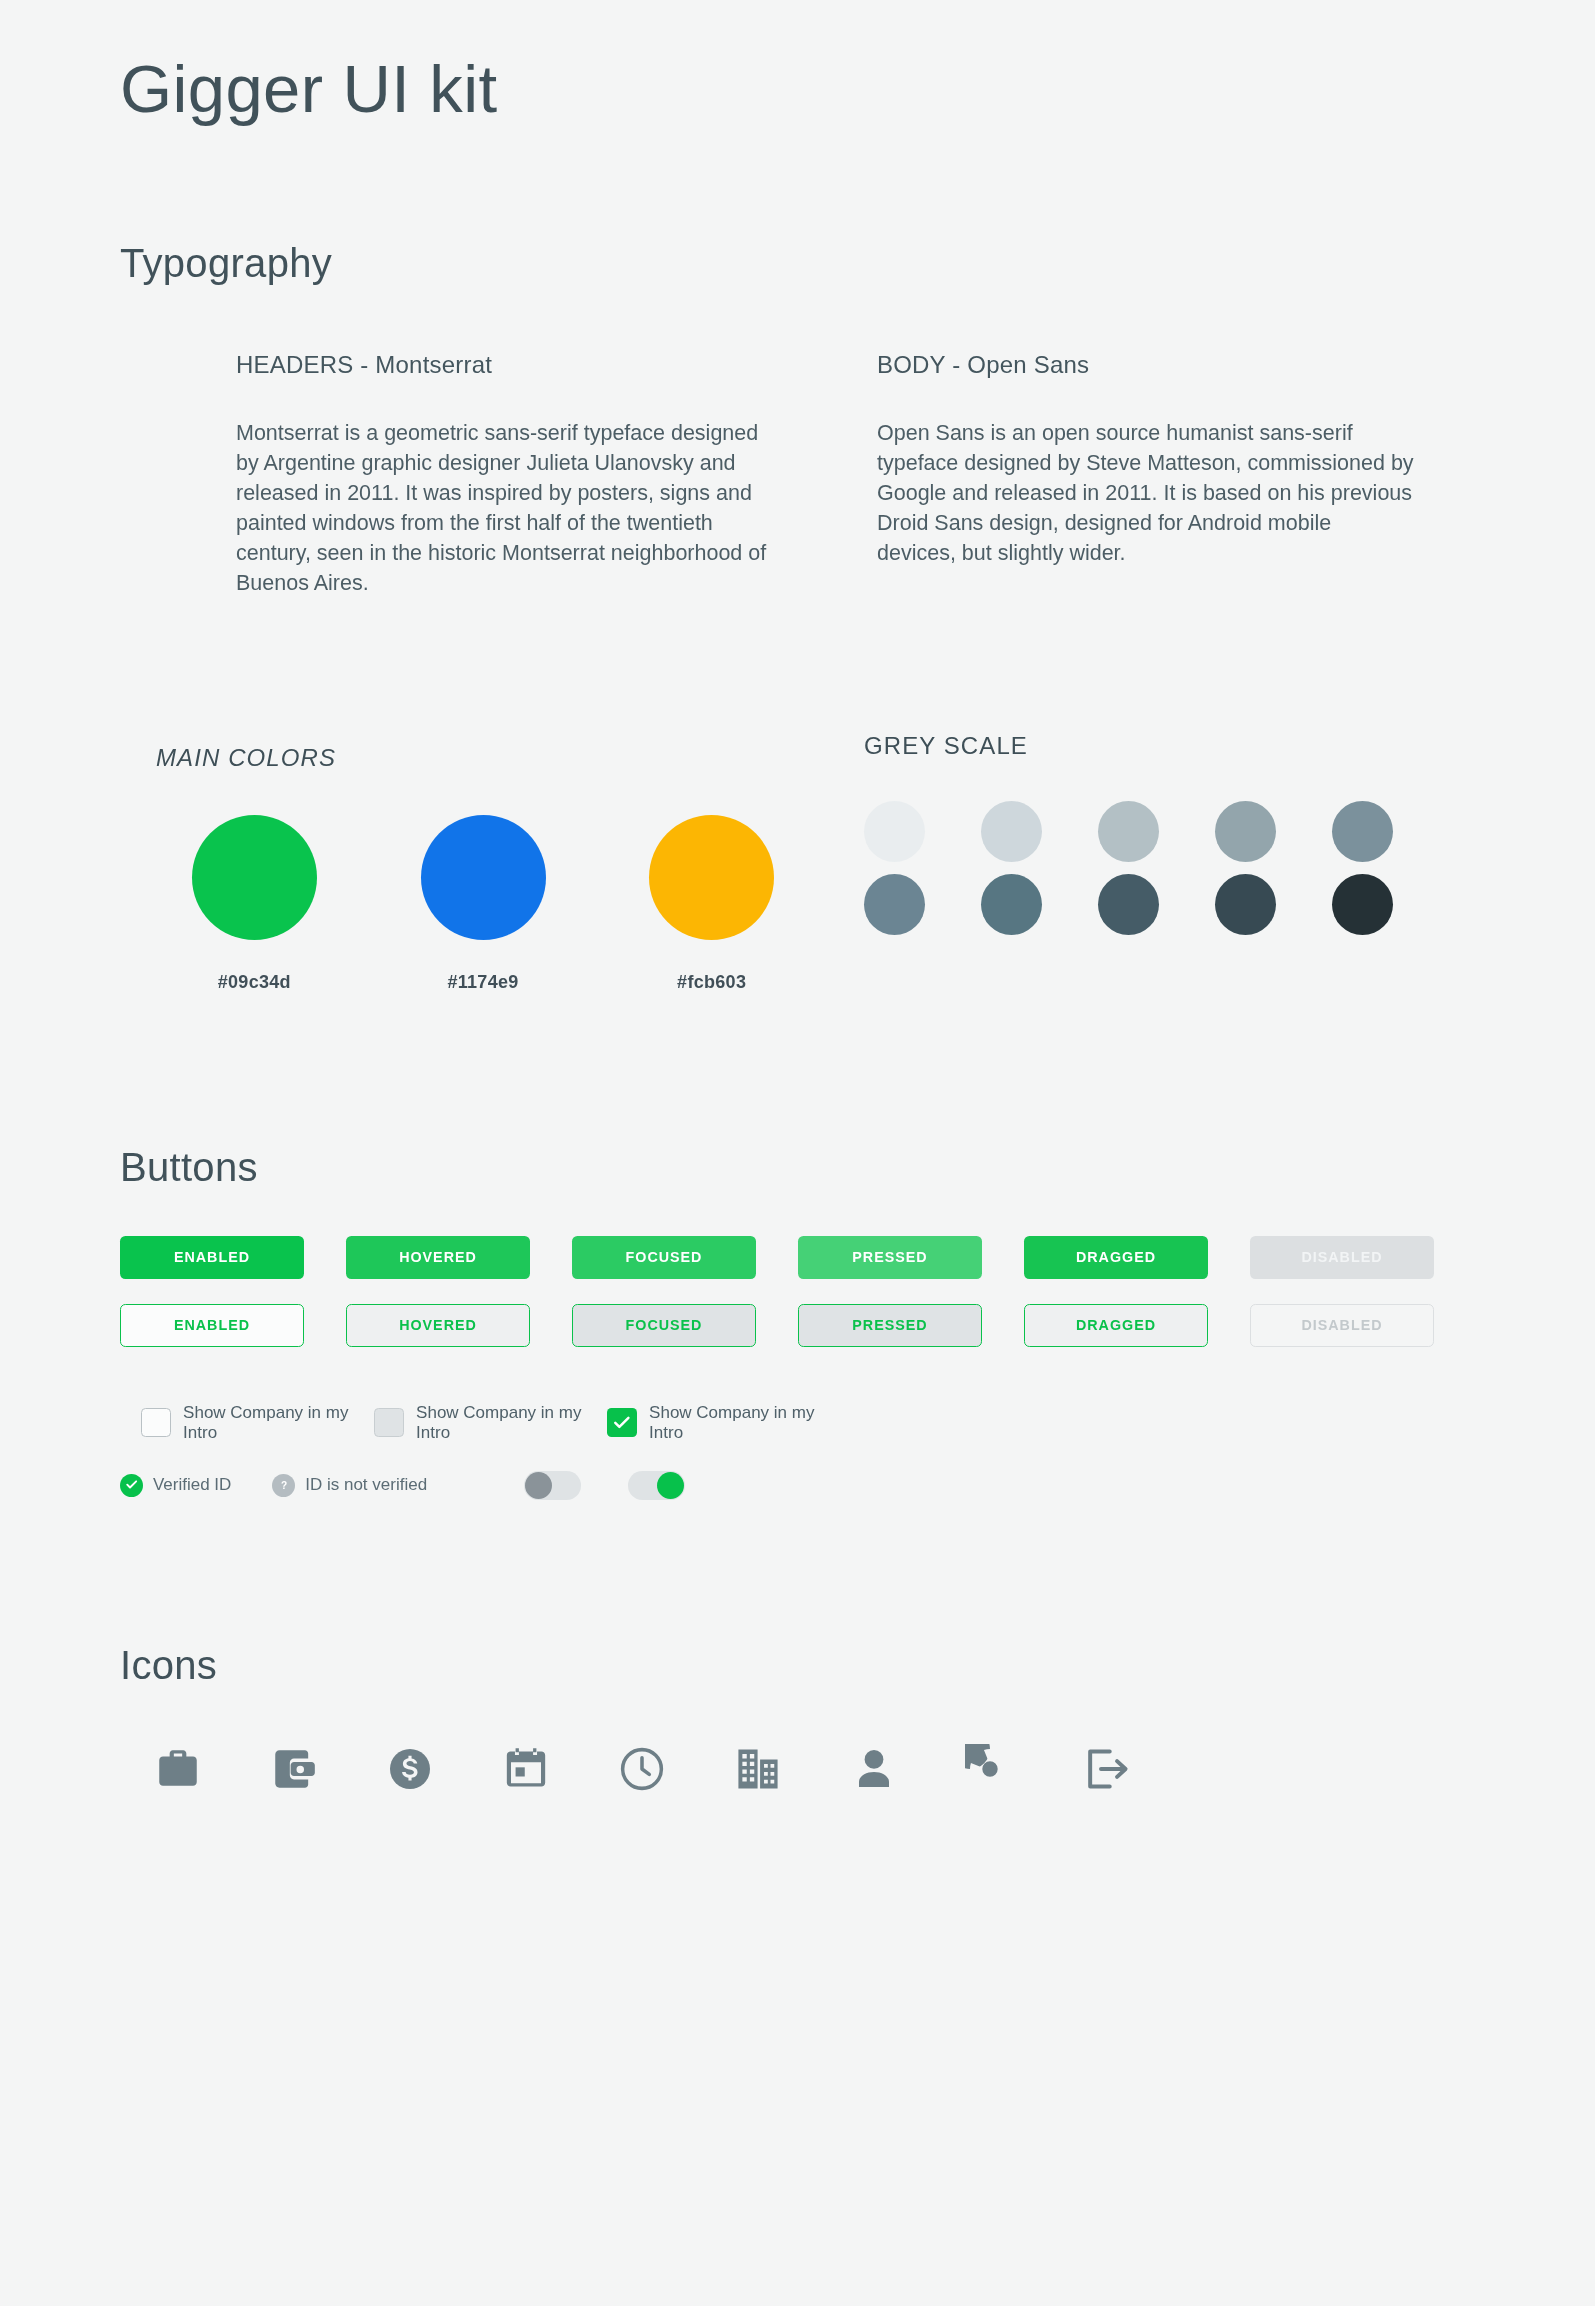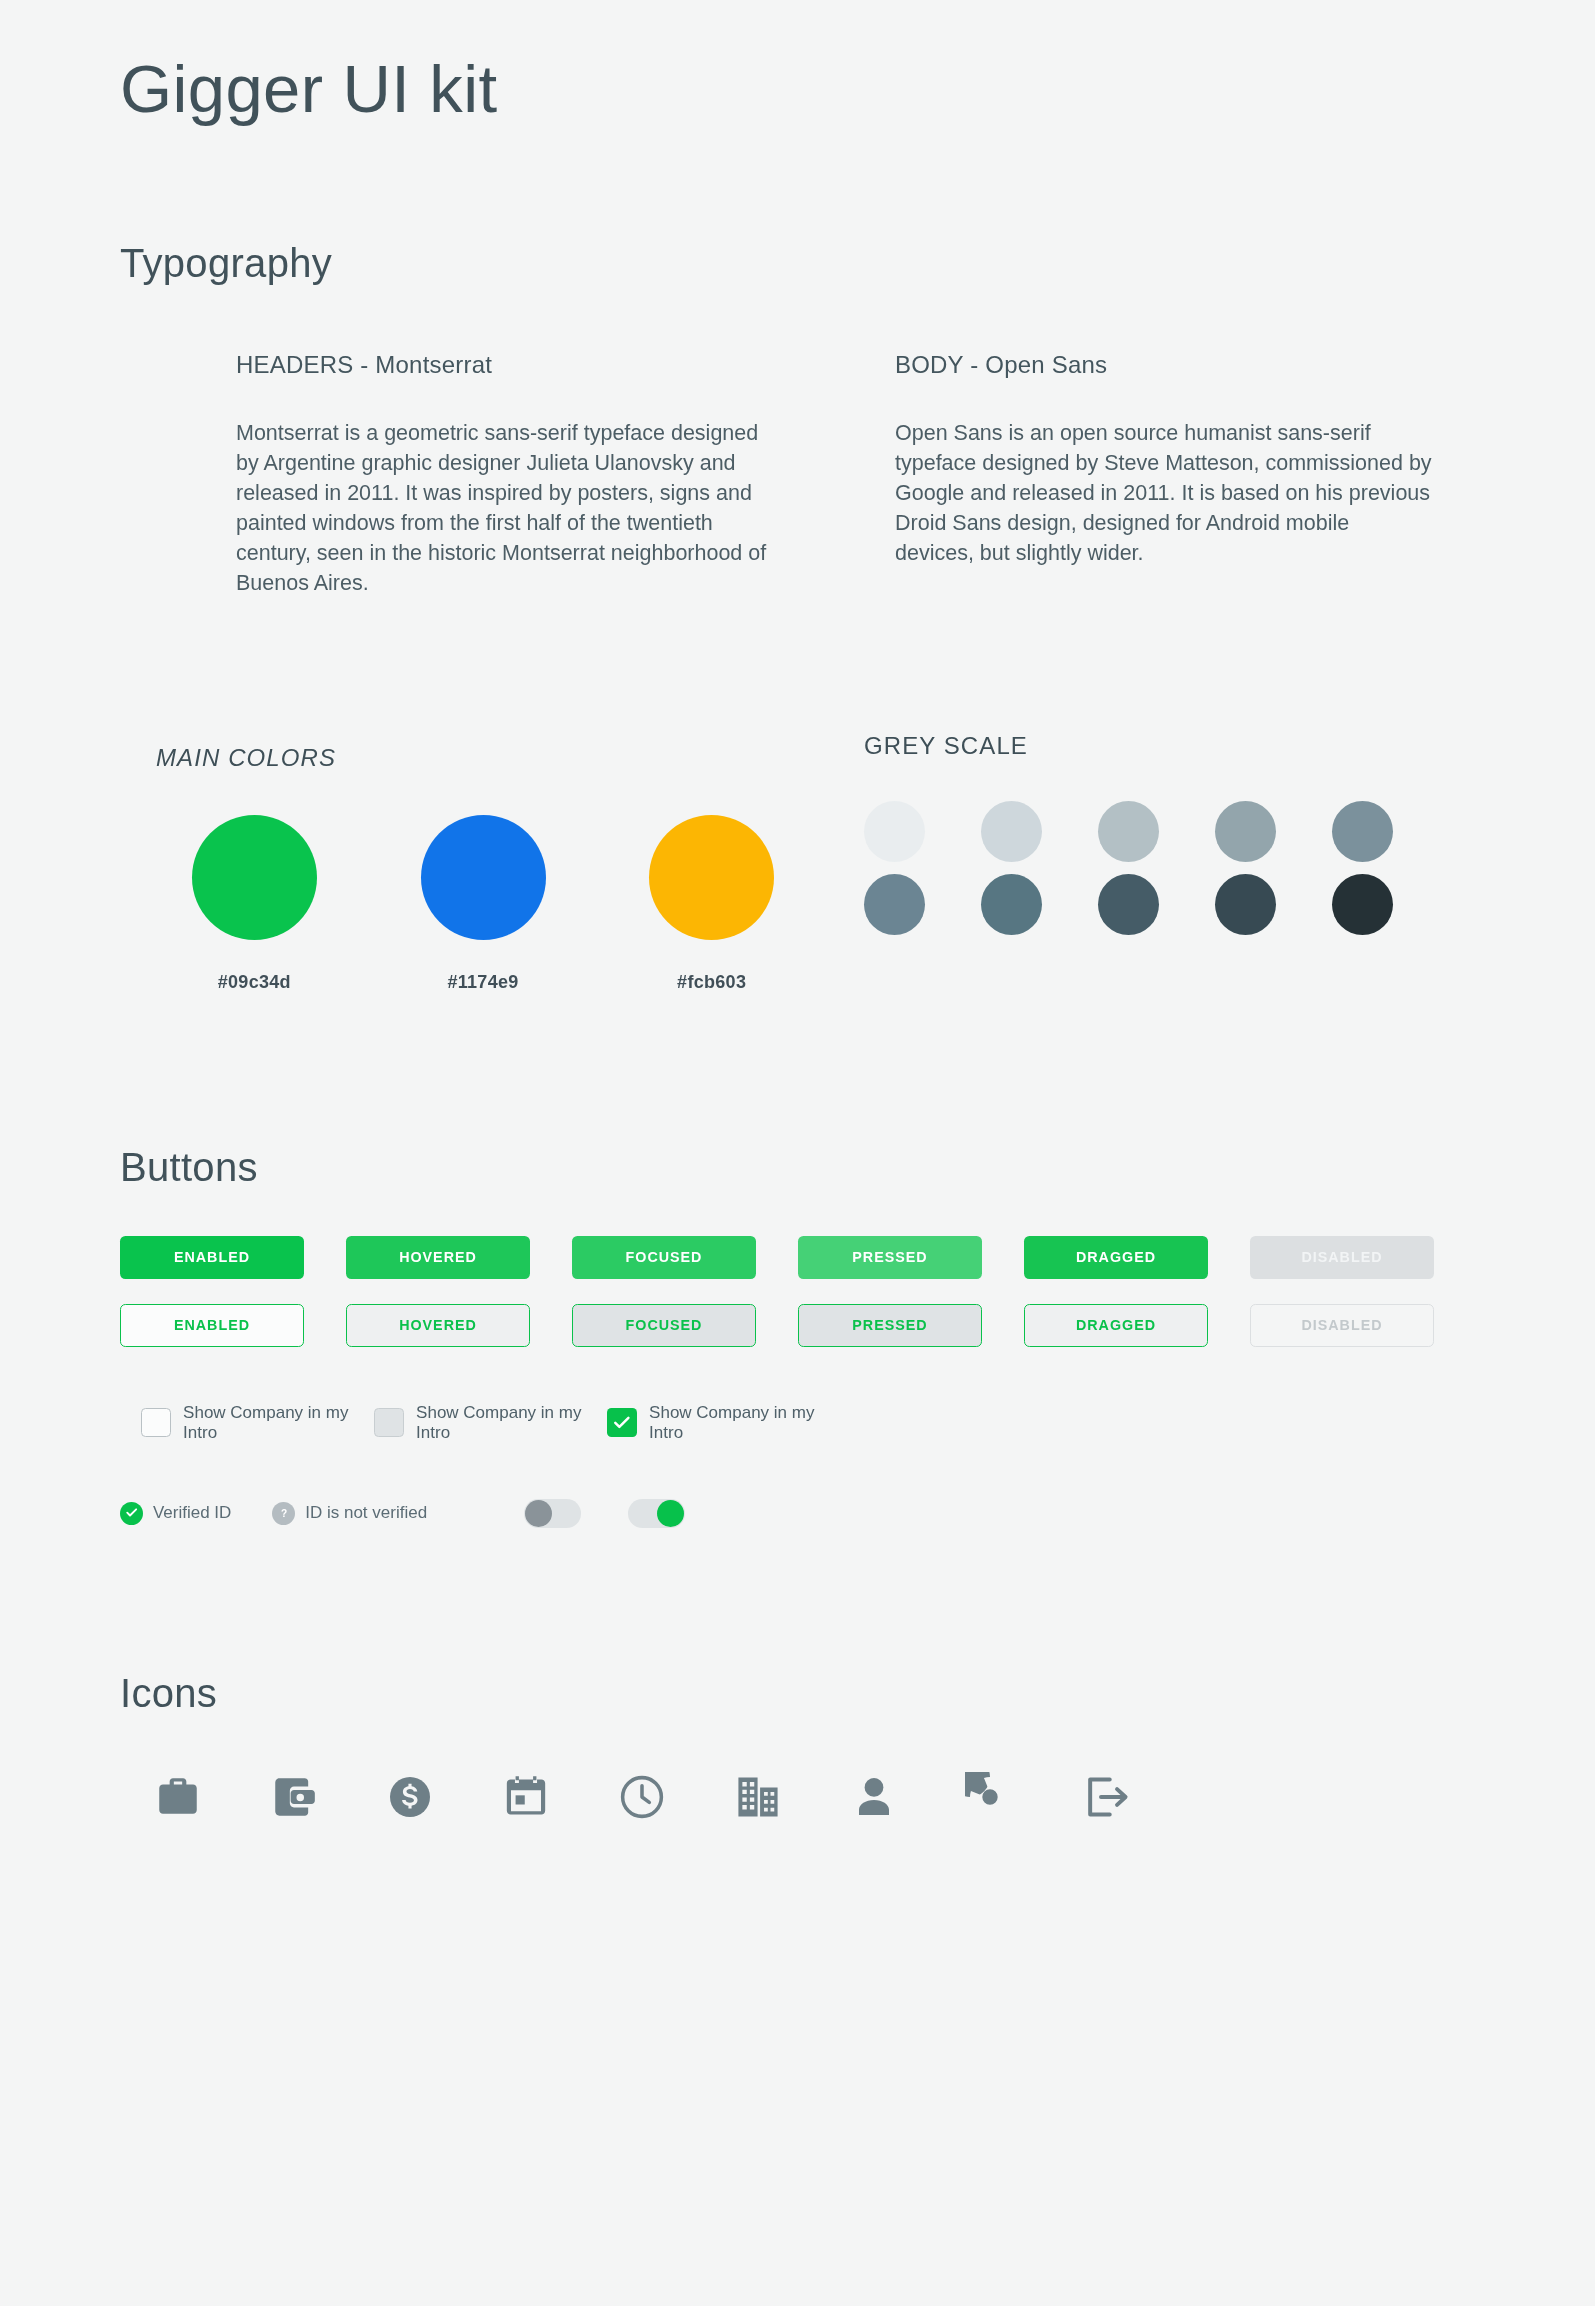--- a/index.html
+++ b/index.html
@@ -42,21 +42,20 @@
     color: #3e4f57;
     letter-spacing: 1.1px;
   }
 
   
   .typo-section { margin-top: 115px; }
   .typo-cols {
     display: flex;
     margin-top: 66px;
     padding-left: 116px;
-    gap: 18px;
   }
   .typo-col { width: 537px; }
   .typo-col + .typo-col { margin-left: 104px; }
   .typo-body {
     margin-top: 39px;
     font-size: 21.5px;
     line-height: 30px;
     color: #4c5d65;
     max-width: 537px;
   }
@@ -161,21 +160,21 @@
   }
   .cb-label {
     margin-left: 12.5px;
     font-size: 17px;
     color: #4f6069;
   }
 
   
   .verify-row {
     display: flex;
-    margin-top: 56px;
+    margin-top: 28px;
   }
   .verify-item { display: flex; align-items: center; }
   .verify-item.second { margin-left: 41px; }
   .badge {
     width: 23px;
     height: 23px;
     border-radius: 50%;
     display: flex;
     align-items: center;
     justify-content: center;

